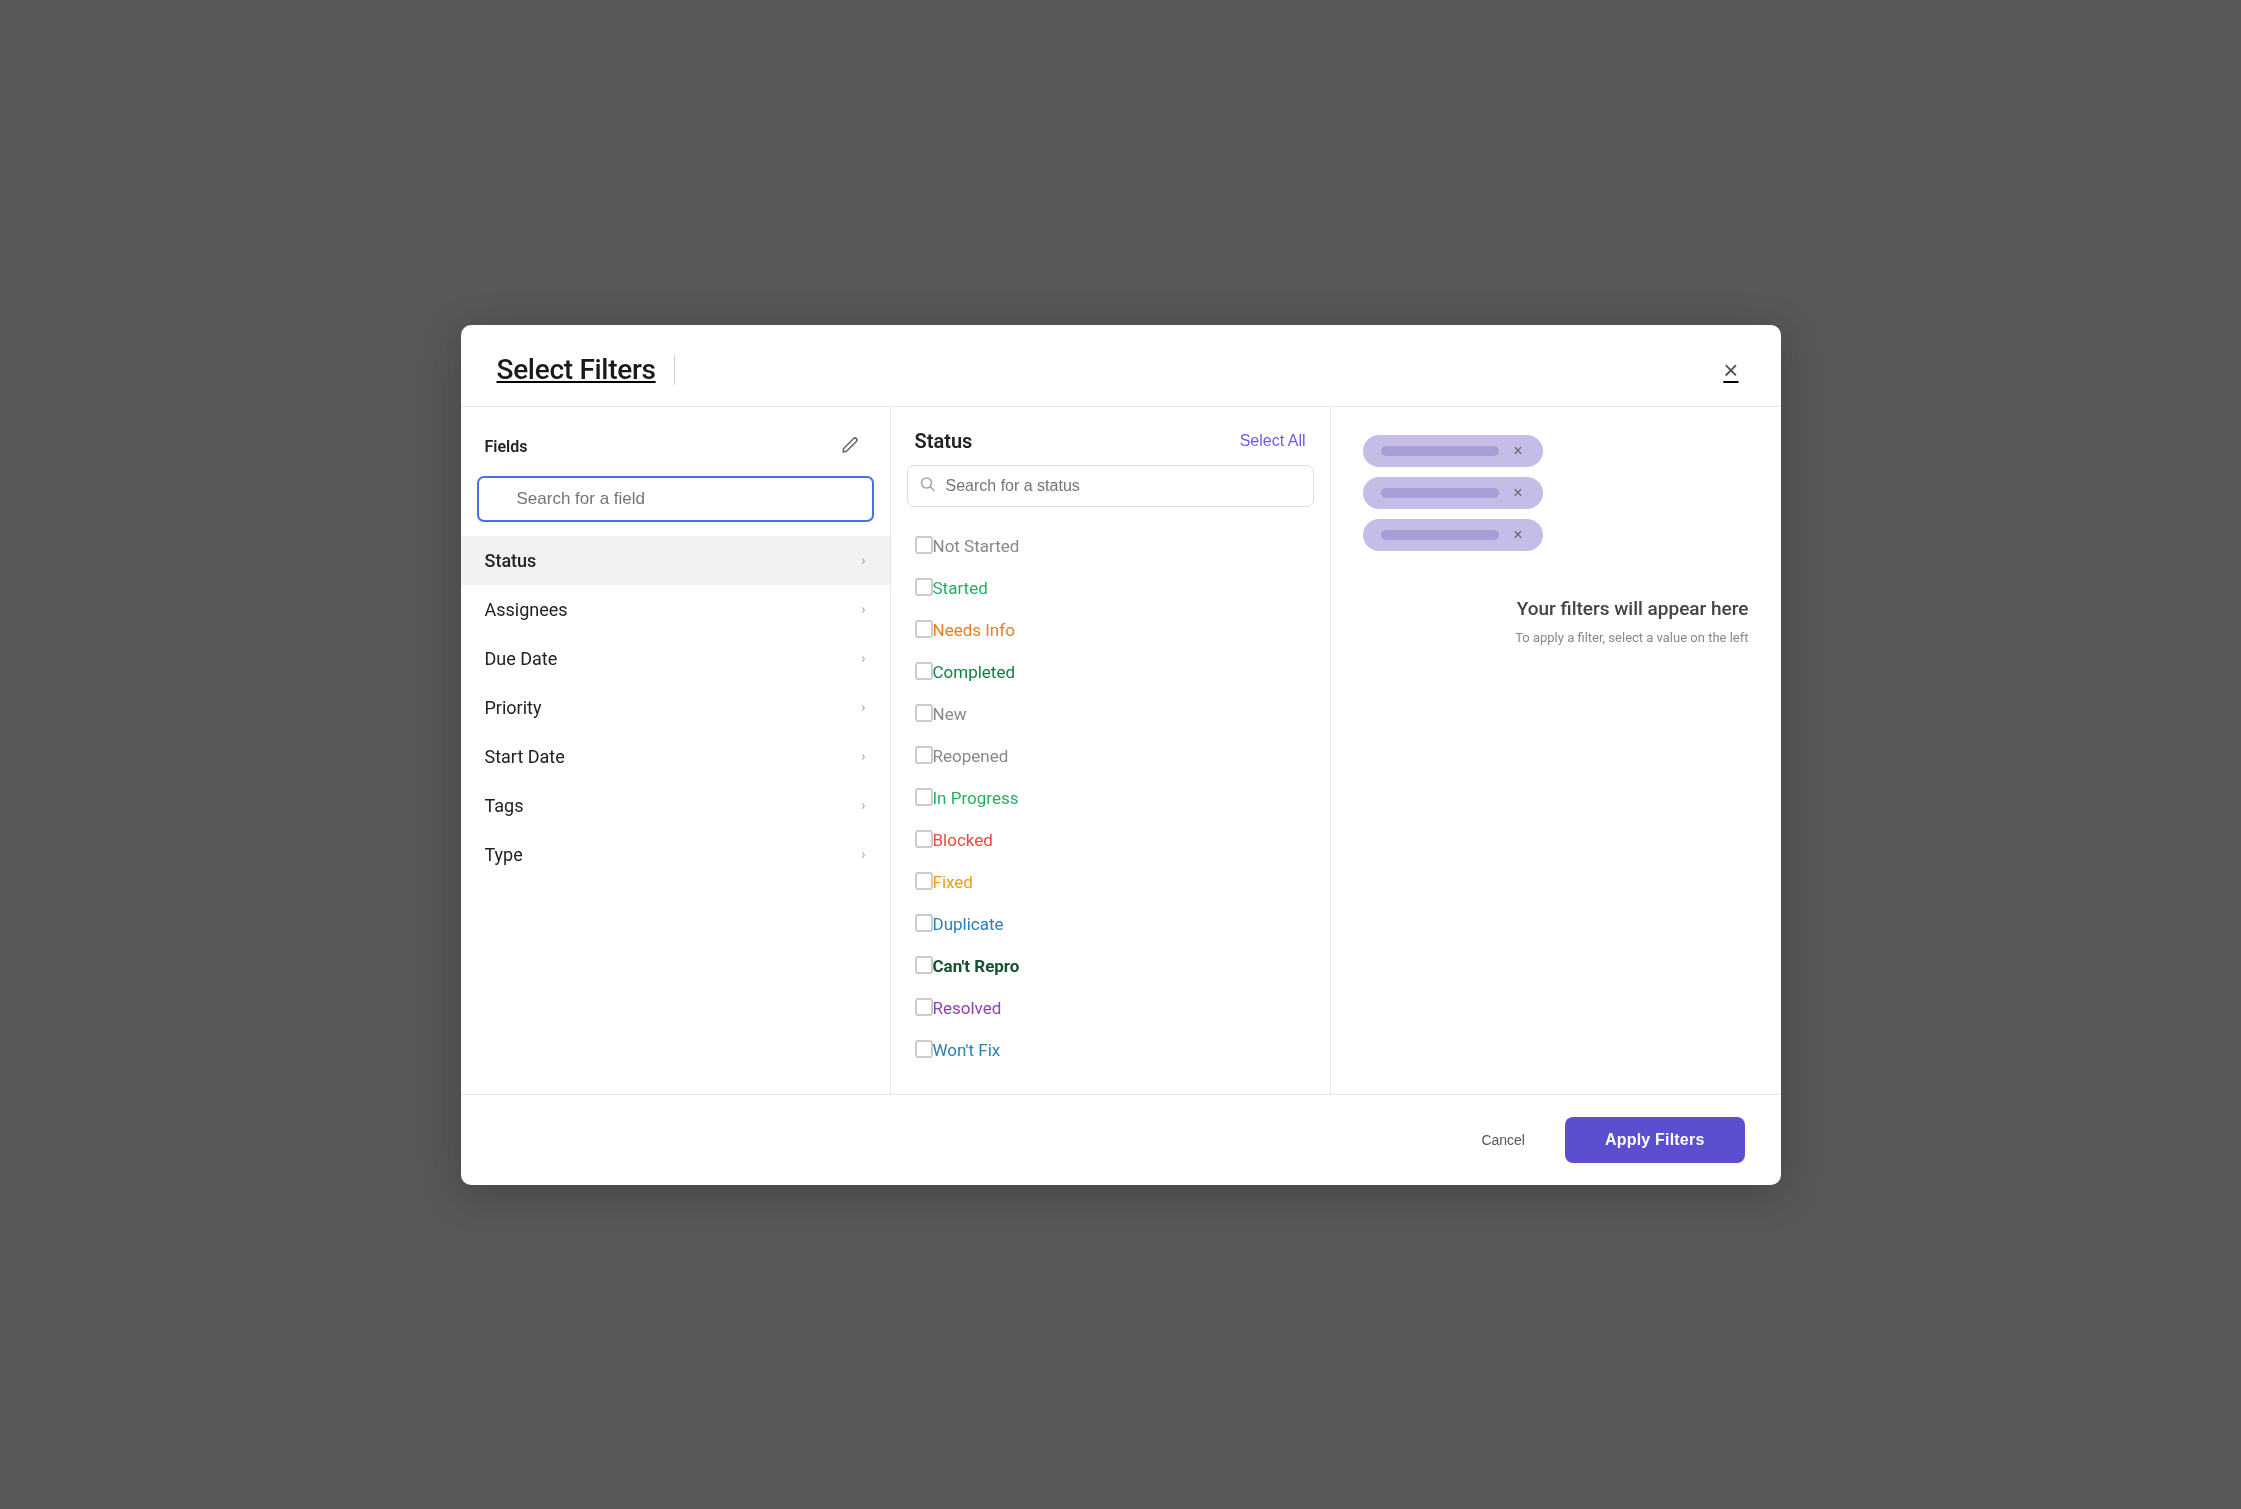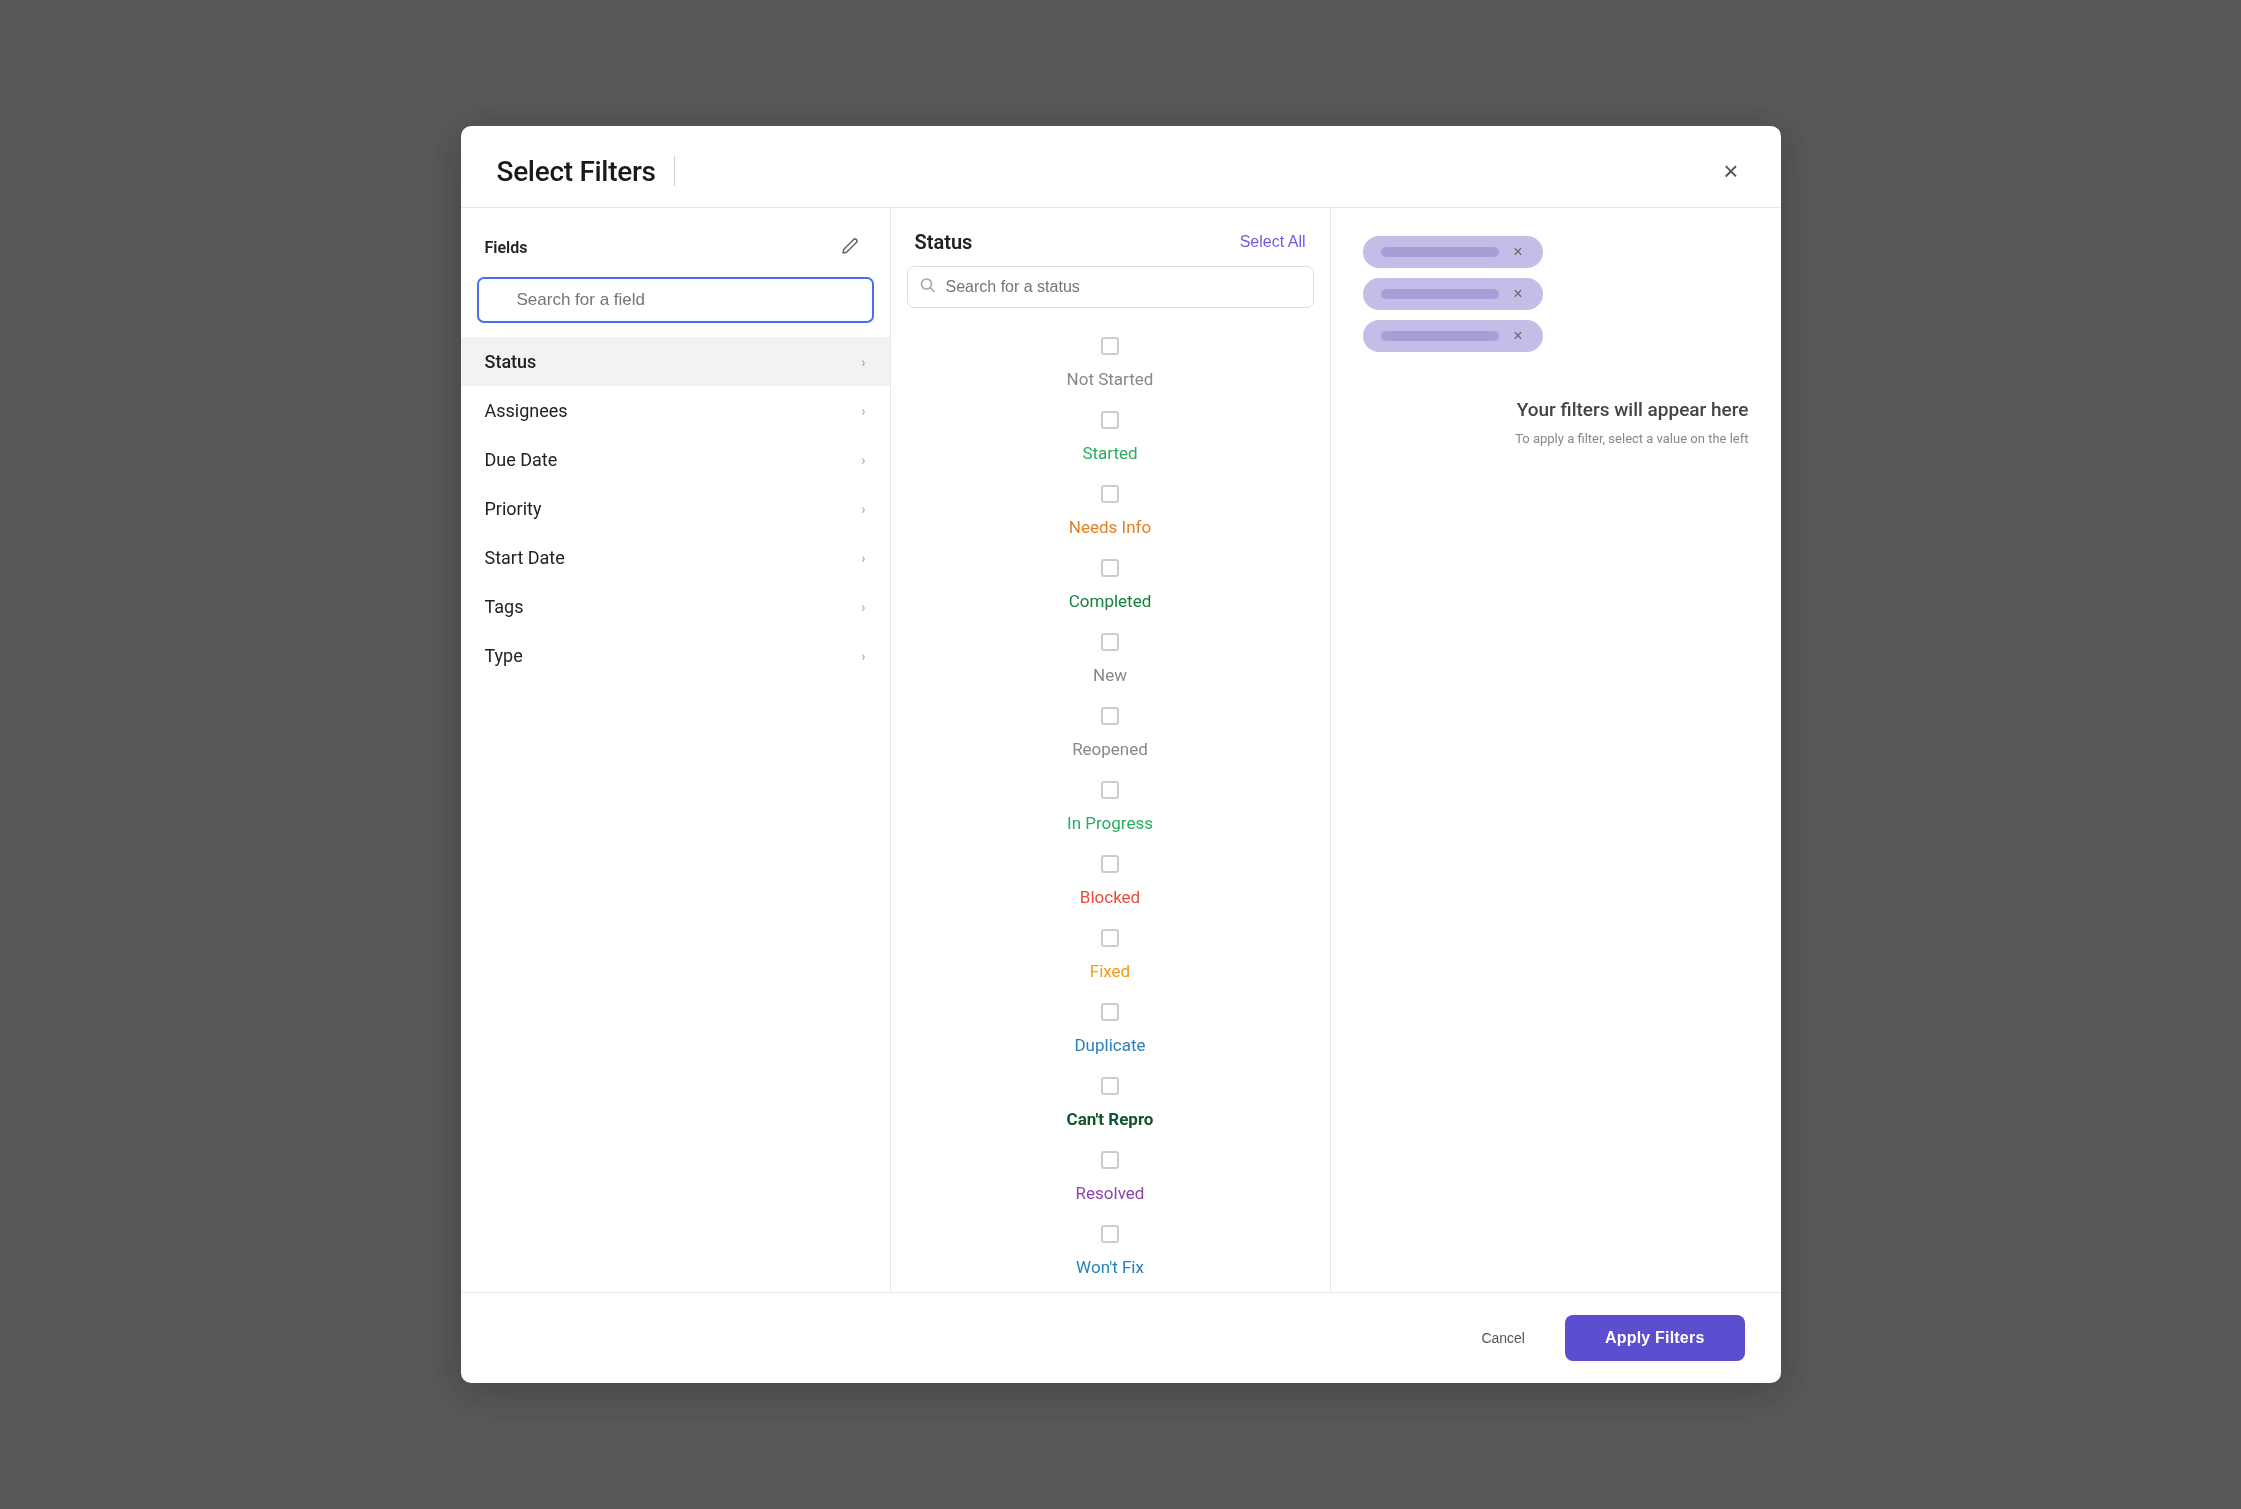--- a/index.html
+++ b/index.html
@@ -31,20 +31,21 @@
       box-shadow: 0 8px 40px rgba(0,0,0,0.22);
       overflow: hidden;
       position: relative;
     }
     .modal-header {
       display: flex;
       align-items: center;
       padding: 28px 36px 19px 36px;
       border-bottom: none;
       flex-shrink: 0;
+      text-decoration: underline;
     }
     .modal-title {
       font-size: 28px;
       font-weight: 500;
       color: #1a1a1a;
       letter-spacing: -0.3px;
     }
     .modal-divider {
       width: 1px;
       height: 30px;
@@ -196,26 +197,23 @@
       background: #fff;
     }
     .status-list {
       list-style: none;
       flex: 1;
       overflow-y: auto;
       padding: 4px 0;
     }
     .status-item {
       display: flex;
-      align-items: center;
       padding: 11px 24px;
       cursor: pointer;
       font-size: 17px;
-      gap: 14px;
-      flex-direction: column;
     }
     .status-checkbox {
       width: 18px;
       height: 18px;
       border: 2px solid #ccc;
       border-radius: 3px;
       flex-shrink: 0;
       cursor: pointer;
       appearance: none;
       -webkit-appearance: none;

